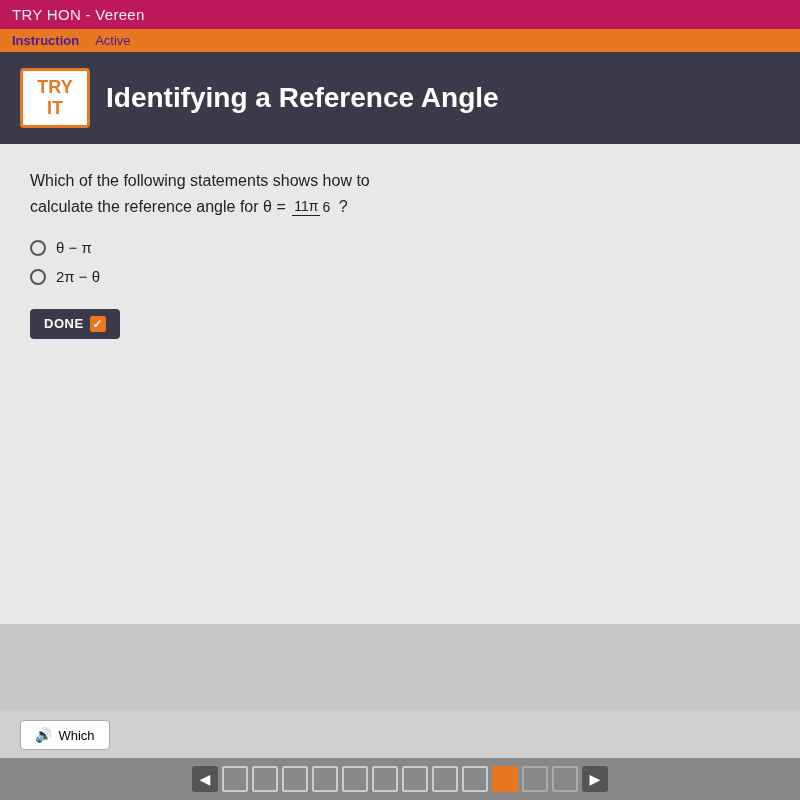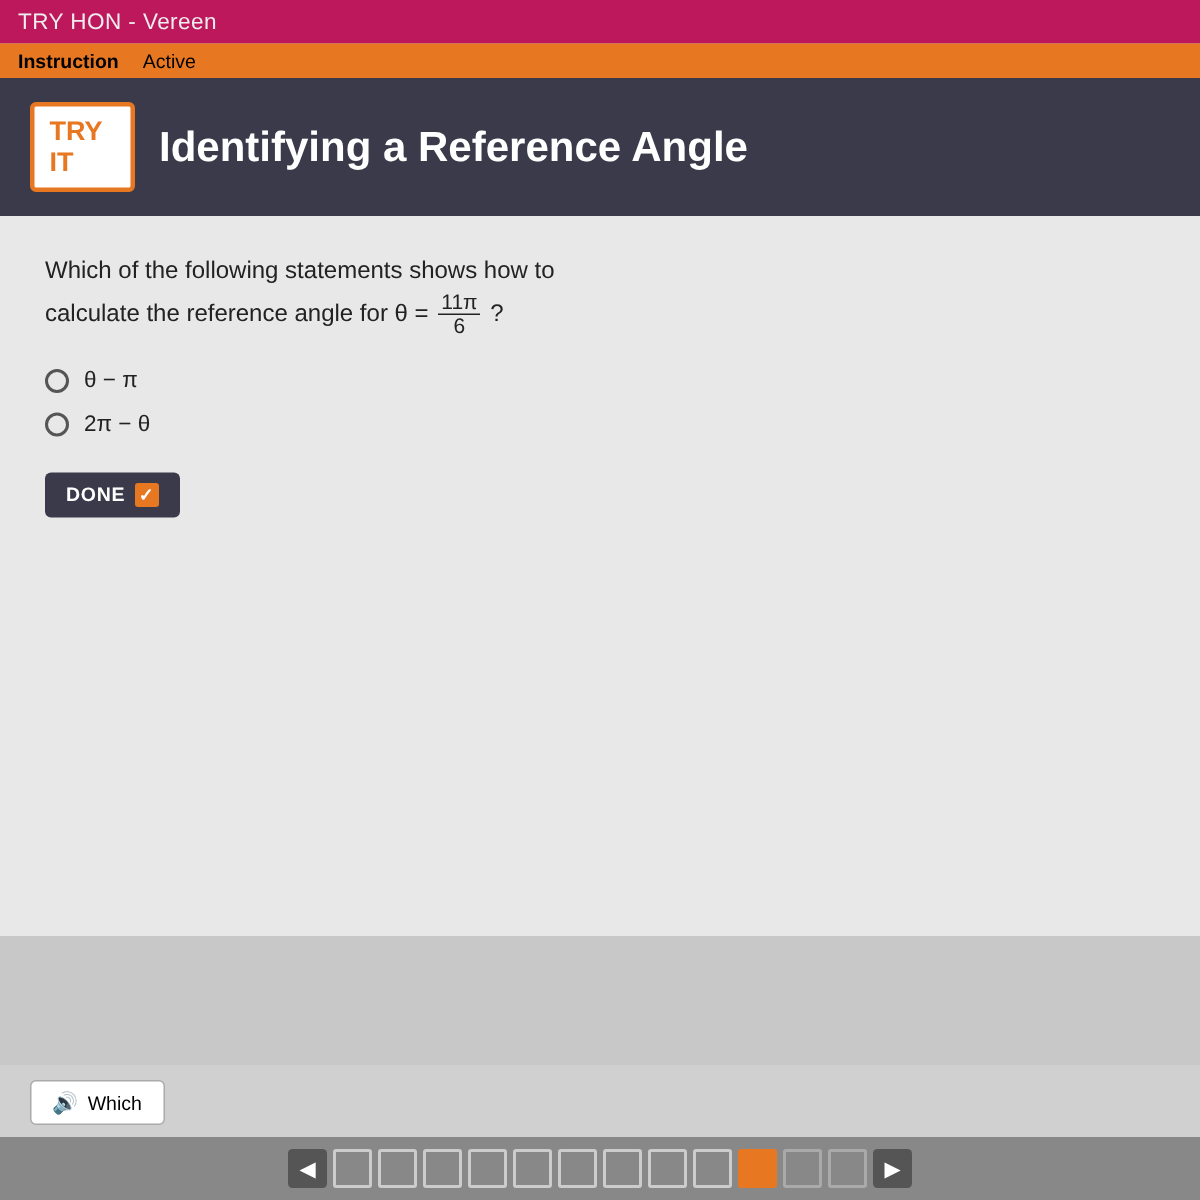--- a/index.html
+++ b/index.html
@@ -17,21 +17,21 @@
       background: #be185d;
       color: #eee;
       padding: 6px 12px;
       font-size: 15px;
       letter-spacing: 0.3px;
     }
 
     
     .instruction-bar {
       background: #e87722;
-      color: #000000;
+      color: #4c1d95;
       padding: 4px 12px;
       font-size: 13px;
       display: flex;
       align-items: center;
       gap: 16px;
     }
     .instruction-bar span { font-weight: bold; font-size: 13px; }
     .instruction-bar .active-label { font-weight: normal; }
 
     
@@ -49,20 +49,21 @@
       gap: 16px;
     }
 
     .try-it-badge {
       background: white;
       border: 3px solid #e87722;
       border-radius: 4px;
       padding: 6px 10px;
       display: flex;
       flex-direction: column;
+      align-items: center;
       justify-content: center;
       min-width: 70px;
       min-height: 60px;
     }
     .try-it-badge .try-text {
       color: #e87722;
       font-weight: bold;
       font-size: 18px;
     }
     .try-it-badge .it-text {
@@ -86,21 +87,21 @@
 
     .question-text {
       font-size: 16px;
       color: #222;
       line-height: 1.6;
       margin-bottom: 20px;
     }
 
     .question-text .math-fraction {
       display: inline-flex;
-      flex-direction: column;
+      flex-direction: row;
       align-items: center;
       vertical-align: middle;
       font-size: 14px;
       line-height: 1.1;
       margin: 0 2px;
     }
     .math-fraction .numerator {
       border-bottom: 1px solid #222;
       padding: 0 2px;
       text-align: center;

